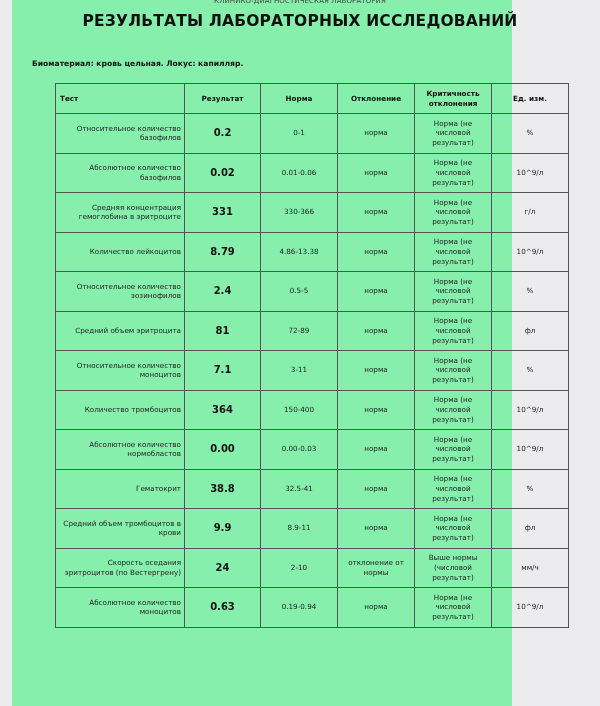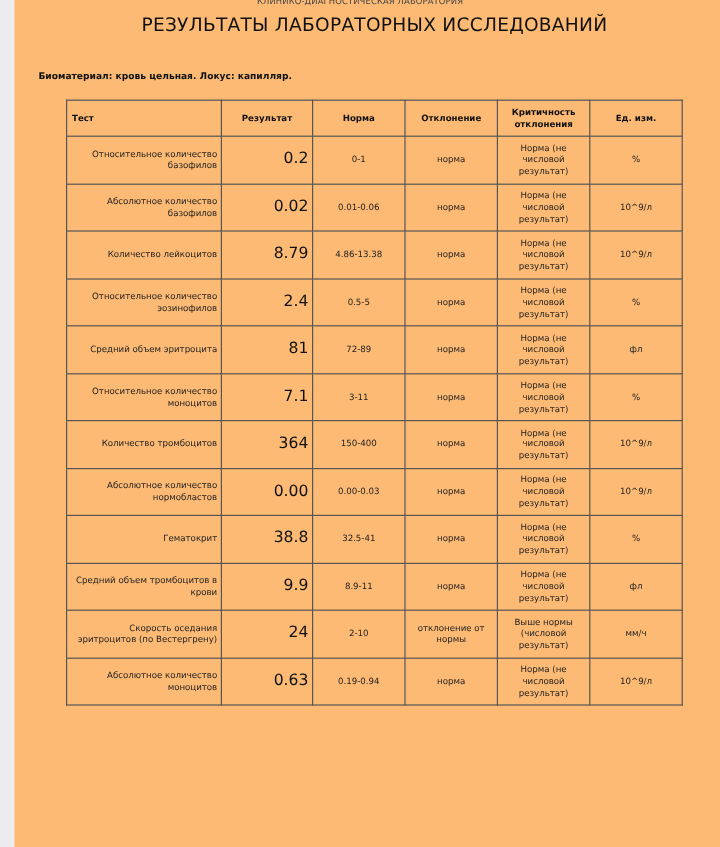--- a/index.html
+++ b/index.html
@@ -3,30 +3,30 @@
 <meta charset="utf-8">
 <style>
   html, body { margin: 0; padding: 0; }
   body {
     width: 600px; height: 706px; overflow: hidden;
     background: #ececee;
     font-family: "DejaVu Sans", sans-serif;
     color: #111;
   }
   .page {
-    position: absolute; left: 12px; top: 0; width: 588px; height: 706px;
-    background: #fdba74;
+    position: absolute; left: 12px; top: 0; width: 500px; height: 706px;
+    background: #86efac;
   }
   .lab-name {
     position: absolute; left: 0; top: -3px; width: 576px; text-align: center;
     font-size: 7px; color: #444; letter-spacing: 0.1px;
   }
   .title {
-    position: absolute; left: 12px; top: 12px; width: 576px; text-align: center;
-    font-size: 15.5px; font-weight: normal; letter-spacing: 0.2px;
+    position: absolute; left: 0; top: 12px; width: 576px; text-align: center;
+    font-size: 15.5px; font-weight: bold; letter-spacing: 0.2px;
   }
   .subtitle {
     position: absolute; left: 32px; top: 38px; white-space: nowrap;
     font-size: 10.6px; font-weight: bold;
   }
   .biomaterial {
     position: absolute; left: 20px; top: 59px; white-space: nowrap;
     font-size: 7.6px; font-weight: bold; text-align: center;
   }
   table.results {
@@ -37,21 +37,21 @@
   }
   table.results th, table.results td {
     border: 1px solid #555;
     font-size: 7.2px; line-height: 9.6px;
     padding: 0 3px; vertical-align: middle;
   }
   table.results th { height: 29px; font-weight: bold; text-align: center; }
   table.results th.col-test { text-align: left; padding-left: 4px; }
   table.results td { height: 38.5px; text-align: center; color: #222; }
   table.results td.col-test { text-align: right; padding-left: 4px; }
-  table.results td.col-result { font-weight: normal; color: #111; font-size: 13px; text-align: right; }
+  table.results td.col-result { font-weight: bold; color: #111; font-size: 10px; }
 </style>
 </head>
 <body>
 
 <div class="page">
   <div class="lab-name">КЛИНИКО-ДИАГНОСТИЧЕСКАЯ ЛАБОРАТОРИЯ</div>
   <div class="title">РЕЗУЛЬТАТЫ ЛАБОРАТОРНЫХ ИССЛЕДОВАНИЙ</div>
   <div class="biomaterial">Биоматериал: кровь цельная. Локус: капилляр.</div>
 
   <table class="results">
@@ -82,20 +82,28 @@
           <td>Норма (не числовой результат)</td>
           <td>%</td>
         </tr>
         <tr>
           <td class="col-test">Абсолютное количество базофилов</td>
           <td class="col-result">0.02</td>
           <td>0.01-0.06</td>
           <td>норма</td>
           <td>Норма (не числовой результат)</td>
           <td>10^9/л</td>
+        </tr>
+        <tr>
+          <td class="col-test">Средняя концентрация гемоглобина в эритроците</td>
+          <td class="col-result">331</td>
+          <td>330-366</td>
+          <td>норма</td>
+          <td>Норма (не числовой результат)</td>
+          <td>г/л</td>
         </tr>
         <tr>
           <td class="col-test">Количество лейкоцитов</td>
           <td class="col-result">8.79</td>
           <td>4.86-13.38</td>
           <td>норма</td>
           <td>Норма (не числовой результат)</td>
           <td>10^9/л</td>
         </tr>
         <tr>

